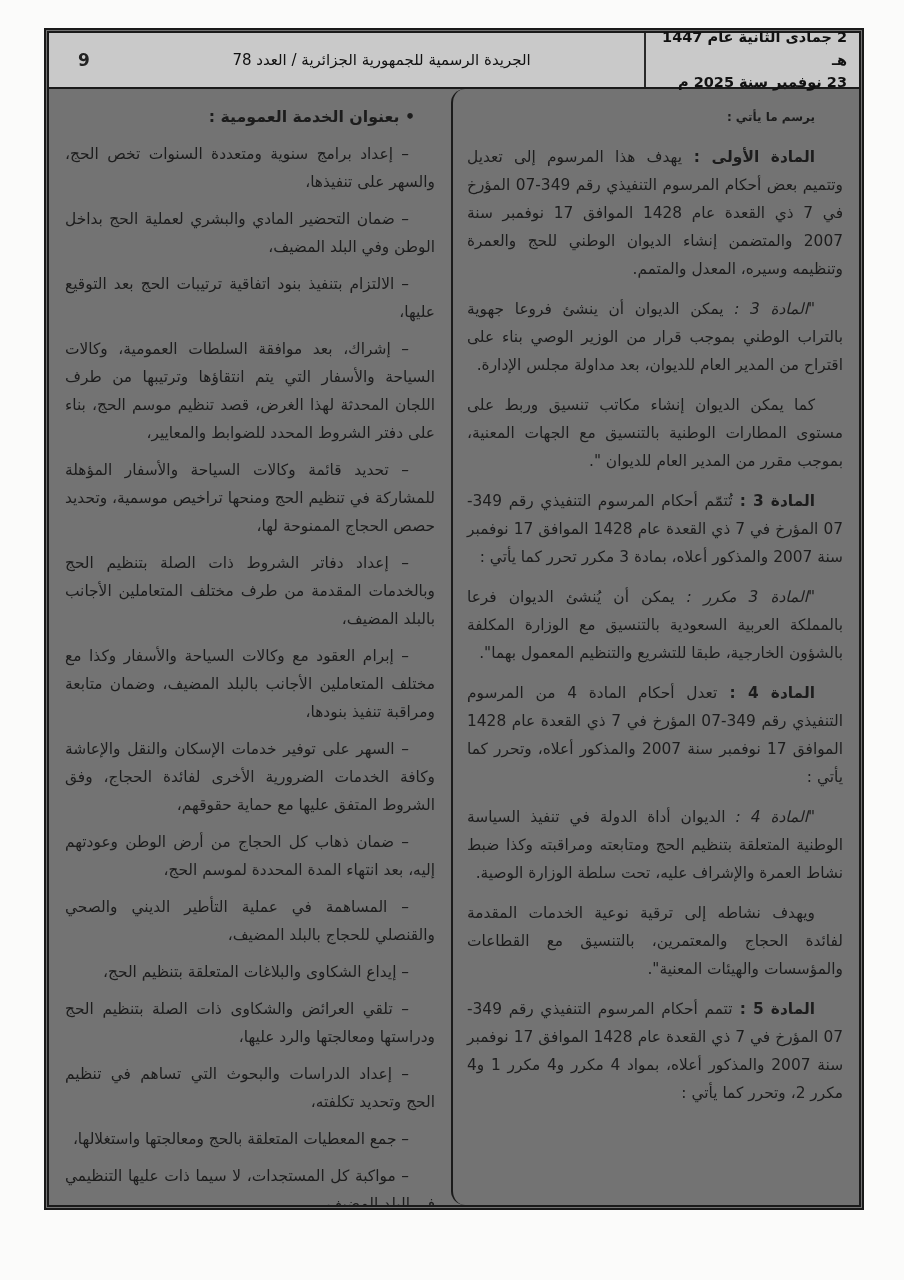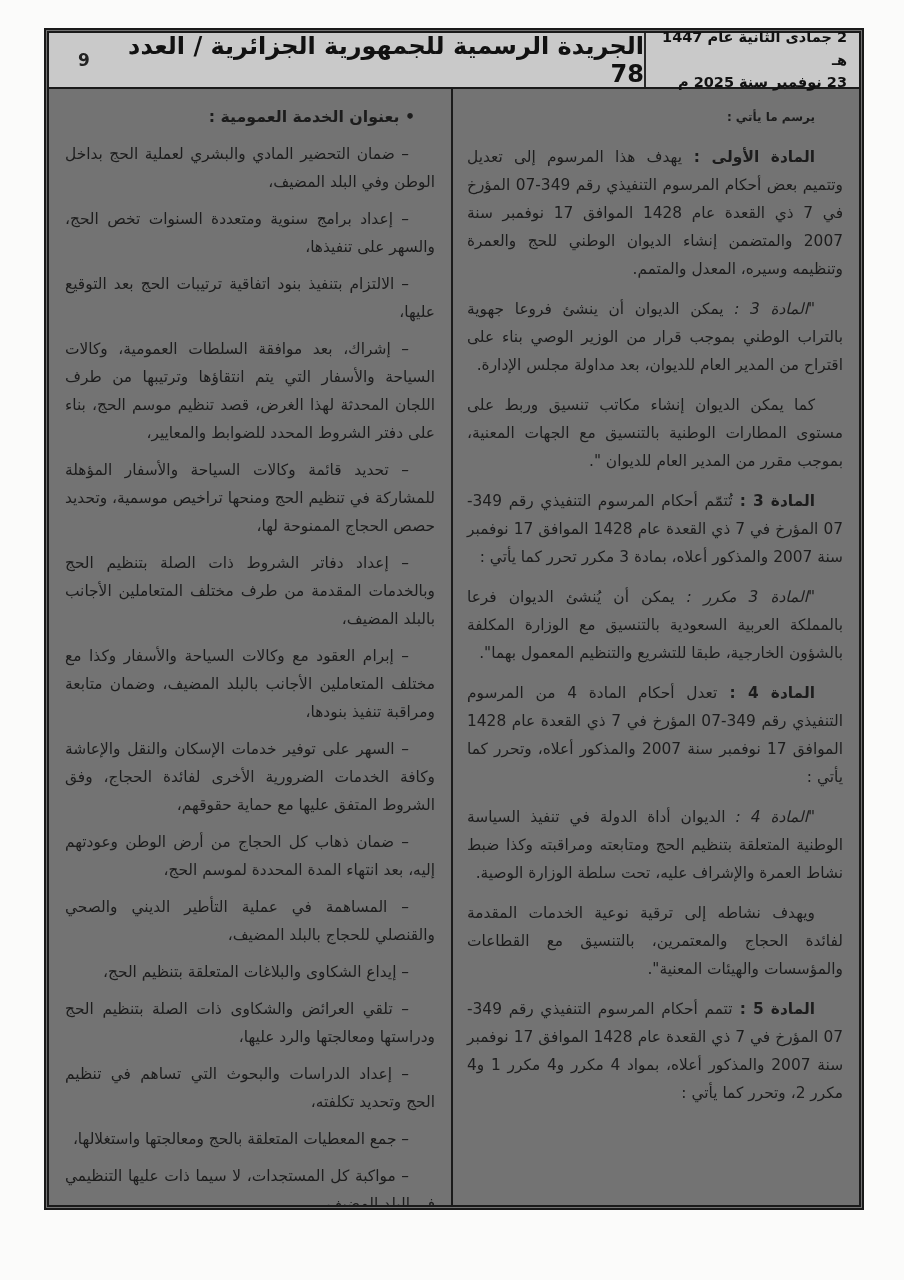--- a/index.html
+++ b/index.html
@@ -27,34 +27,35 @@
   .hdr-date{
     flex:0 0 215px;
     border-left:2px solid #2a2a2a;
     display:flex;flex-direction:column;justify-content:center;
     padding:2px 12px;box-sizing:border-box;
     font-weight:bold;font-size:14.5px;line-height:1.55;
     text-align:right;color:#111;
   }
   .hdr-title{
     flex:1;display:flex;align-items:center;justify-content:center;
-    font-weight:bold;font-size:24px;color:#111;
+    font-weight:normal;font-size:15px;color:#111;
   }
   .hdr-page{
     flex:0 0 70px;display:flex;align-items:center;justify-content:center;
     font-weight:bold;font-size:17px;color:#222;
   }
   .cols{
     flex:1;display:flex;direction:rtl;overflow:hidden;
   }
   .col{
     box-sizing:border-box;
     font-size:15.4px;line-height:28px;
     text-align:justify;
     overflow:hidden;
+    border-radius:14px;
   }
   .col-right{
     flex:0 0 408px;
     border-left:2px solid #1a1a1a;
     padding:12px 16px 6px 14px;
   }
   .col-left{
     flex:1;
     padding:12px 16px 6px 16px;
   }
@@ -96,22 +97,22 @@
           <p class="para"><span class="lead-italic">"المادة 3 مكرر : </span>يمكن أن يُنشئ الديوان فرعا بالمملكة العربية السعودية بالتنسيق مع الوزارة المكلفة بالشؤون الخارجية، طبقا للتشريع والتنظيم المعمول بهما".</p>
           <p class="para"><span class="lead-bold">المادة 4 : </span>تعدل أحكام المادة 4 من المرسوم التنفيذي رقم 349-07 المؤرخ في 7 ذي القعدة عام 1428 الموافق 17 نوفمبر سنة 2007 والمذكور أعلاه، وتحرر كما يأتي :</p>
           <p class="para"><span class="lead-italic">"المادة 4 : </span>الديوان أداة الدولة في تنفيذ السياسة الوطنية المتعلقة بتنظيم الحج ومتابعته ومراقبته وكذا ضبط نشاط العمرة والإشراف عليه، تحت سلطة الوزارة الوصية.</p>
           <p class="para">ويهدف نشاطه إلى ترقية نوعية الخدمات المقدمة لفائدة الحجاج والمعتمرين، بالتنسيق مع القطاعات والمؤسسات والهيئات المعنية".</p>
           <p class="para"><span class="lead-bold">المادة 5 : </span>تتمم أحكام المرسوم التنفيذي رقم 349-07 المؤرخ في 7 ذي القعدة عام 1428 الموافق 17 نوفمبر سنة 2007 والمذكور أعلاه، بمواد 4 مكرر و4 مكرر 1 و4 مكرر 2، وتحرر كما يأتي :</p>
         </div>
     </div>
     <div class="col col-left">
       <p class="heading-left">• بعنوان الخدمة العمومية :</p>
       <div>
+          <p class="item">– إعداد برامج سنوية ومتعددة السنوات تخص الحج، والسهر على تنفيذها،</p>
           <p class="item">– ضمان التحضير المادي والبشري لعملية الحج بداخل الوطن وفي البلد المضيف،</p>
-          <p class="item">– إعداد برامج سنوية ومتعددة السنوات تخص الحج، والسهر على تنفيذها،</p>
           <p class="item">– الالتزام بتنفيذ بنود اتفاقية ترتيبات الحج بعد التوقيع عليها،</p>
           <p class="item">– إشراك، بعد موافقة السلطات العمومية، وكالات السياحة والأسفار التي يتم انتقاؤها وترتيبها من طرف اللجان المحدثة لهذا الغرض، قصد تنظيم موسم الحج، بناء على دفتر الشروط المحدد للضوابط والمعايير،</p>
           <p class="item">– تحديد قائمة وكالات السياحة والأسفار المؤهلة للمشاركة في تنظيم الحج ومنحها تراخيص موسمية، وتحديد حصص الحجاج الممنوحة لها،</p>
           <p class="item">– إعداد دفاتر الشروط ذات الصلة بتنظيم الحج وبالخدمات المقدمة من طرف مختلف المتعاملين الأجانب بالبلد المضيف،</p>
           <p class="item">– إبرام العقود مع وكالات السياحة والأسفار وكذا مع مختلف المتعاملين الأجانب بالبلد المضيف، وضمان متابعة ومراقبة تنفيذ بنودها،</p>
           <p class="item">– السهر على توفير خدمات الإسكان والنقل والإعاشة وكافة الخدمات الضرورية الأخرى لفائدة الحجاج، وفق الشروط المتفق عليها مع حماية حقوقهم،</p>
           <p class="item">– ضمان ذهاب كل الحجاج من أرض الوطن وعودتهم إليه، بعد انتهاء المدة المحددة لموسم الحج،</p>
           <p class="item">– المساهمة في عملية التأطير الديني والصحي والقنصلي للحجاج بالبلد المضيف،</p>
           <p class="item">– إيداع الشكاوى والبلاغات المتعلقة بتنظيم الحج،</p>
           <p class="item">– تلقي العرائض والشكاوى ذات الصلة بتنظيم الحج ودراستها ومعالجتها والرد عليها،</p>

